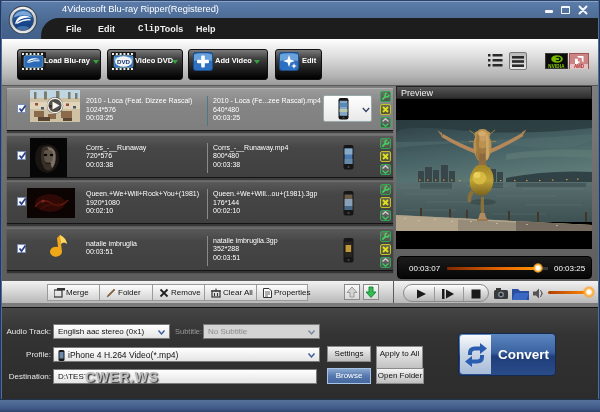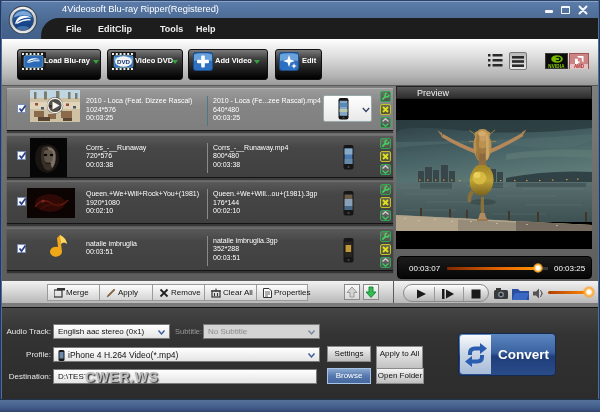--- a/index.html
+++ b/index.html
@@ -58,21 +58,21 @@
     <div class="abs" style="left:2px;top:1px;width:596px;height:1px;background:#8aa3c6;"></div>
 <div class="abs" id="menubar"></div>
 <div class="abs" id="title">4Videosoft Blu-ray Ripper(Registered)</div>
 <div class="abs" style="left:545px;top:10px;width:8px;height:2.5px;background:#f4f6fa;border-radius:1px;"></div>
 <div class="abs" style="left:561px;top:5.5px;width:9px;height:8px;border:1.5px solid #f4f6fa;border-top-width:2.5px;border-radius:1px;"></div>
 <svg class="abs" style="left:578px;top:5px;" width="10" height="10">
       <path d="M1.5 1.5 L8.5 8.5 M8.5 1.5 L1.5 8.5" stroke="#f4f6fa" stroke-width="2" stroke-linecap="round"></path>
     </svg>
 <div class="abs menu" style="left:66px;">File</div>
 <div class="abs menu" style="left:98px;">Edit</div>
-<div class="abs menu" style="left:115px;">Clip</div>
+<div class="abs menu" style="left:138px;font-family:Liberation Mono, monospace;">Clip</div>
 <div class="abs menu" style="left:160px;">Tools</div>
 <div class="abs menu" style="left:196px;">Help</div>
 <div class="abs" id="logo">
 <svg width="30" height="30">
 <defs>
 <linearGradient id="ring" x1="0" y1="0" x2="0" y2="1">
             <stop offset="0" stop-color="#f2f4f6"></stop>
             <stop offset="0.5" stop-color="#b8bec6"></stop>
             <stop offset="1" stop-color="#e8ecf0"></stop>
           </linearGradient>
@@ -410,21 +410,21 @@
       <svg class="abs" style="left:6px;top:3px;" width="11" height="10">
         <rect x="0" y="2" width="8" height="7" fill="none" stroke="#333" stroke-width="1.2"></rect>
         <rect x="3" y="0" width="8" height="2.5" fill="#333"></rect>
       </svg>
       <span style="left:18px;text-align:center;">Merge</span>
     </div>
 <div class="abs bbtn" style="left:99px;width:54px;">
       <svg class="abs" style="left:6px;top:3px;" width="10" height="10">
         <path d="M1 9 L3 8 L9 2 L8 1 L2 7 Z" fill="#a06020" stroke="#555" stroke-width="0.5"></path>
       </svg>
-      <span style="left:18px;">Apply</span>
+      <span style="left:18px;">Folder</span>
     </div>
 <div class="abs bbtn" style="left:152px;width:53px;">
       <svg class="abs" style="left:6px;top:3px;" width="10" height="10">
         <path d="M1.5 1.5 L8.5 8.5 M8.5 1.5 L1.5 8.5" stroke="#222" stroke-width="1.8"></path>
       </svg>
       <span style="left:18px;">Remove</span>
     </div>
 <div class="abs bbtn" style="left:204px;width:53px;">
       <svg class="abs" style="left:6px;top:3px;" width="10" height="10">
         <rect x="1" y="3" width="8" height="6" fill="none" stroke="#333" stroke-width="1.2"></rect>
@@ -440,21 +440,21 @@
       <span style="left:17px;">Properties</span>
     </div>
 <div class="abs" style="left:344px;top:284px;width:16px;height:16px;background:linear-gradient(#fafafa,#d8d8d8);border:1px solid #8a8a8a;"><svg width="14" height="14">
         <path d="M7 2 L12 7.5 L9 7.5 L9 12 L5 12 L5 7.5 L2 7.5 Z" fill="#d4d4d4" stroke="#9a9a9a" stroke-width="1"></path>
       </svg></div>
 <div class="abs" style="left:363px;top:284px;width:16px;height:16px;background:linear-gradient(#fafafa,#d8d8d8);border:1px solid #8a8a8a;"><svg width="14" height="14">
         <path d="M7 12.5 L2 7 L5 7 L5 2 L9 2 L9 7 L12 7 Z" fill="#35b954" stroke="#178a36" stroke-width="1"></path>
       </svg></div>
 
 <div class="abs" id="pvhead">
-      <span class="abs" style="left:20px;top:1px;">Preview</span>
+      <span class="abs" style="left:4px;top:1px;">Preview</span>
     </div>
 <div class="abs" id="pvvideo">
  <svg class="abs" style="left:0;top:21px;" width="196" height="111">
   <defs>
    <linearGradient id="sky" x1="0" y1="0" x2="0.4" y2="1">
             <stop offset="0" stop-color="#2c3e43"></stop>
             <stop offset="0.55" stop-color="#476265"></stop>
             <stop offset="1" stop-color="#5d7a77"></stop>
           </linearGradient>
    <linearGradient id="water" x1="0" y1="0" x2="0" y2="1">

